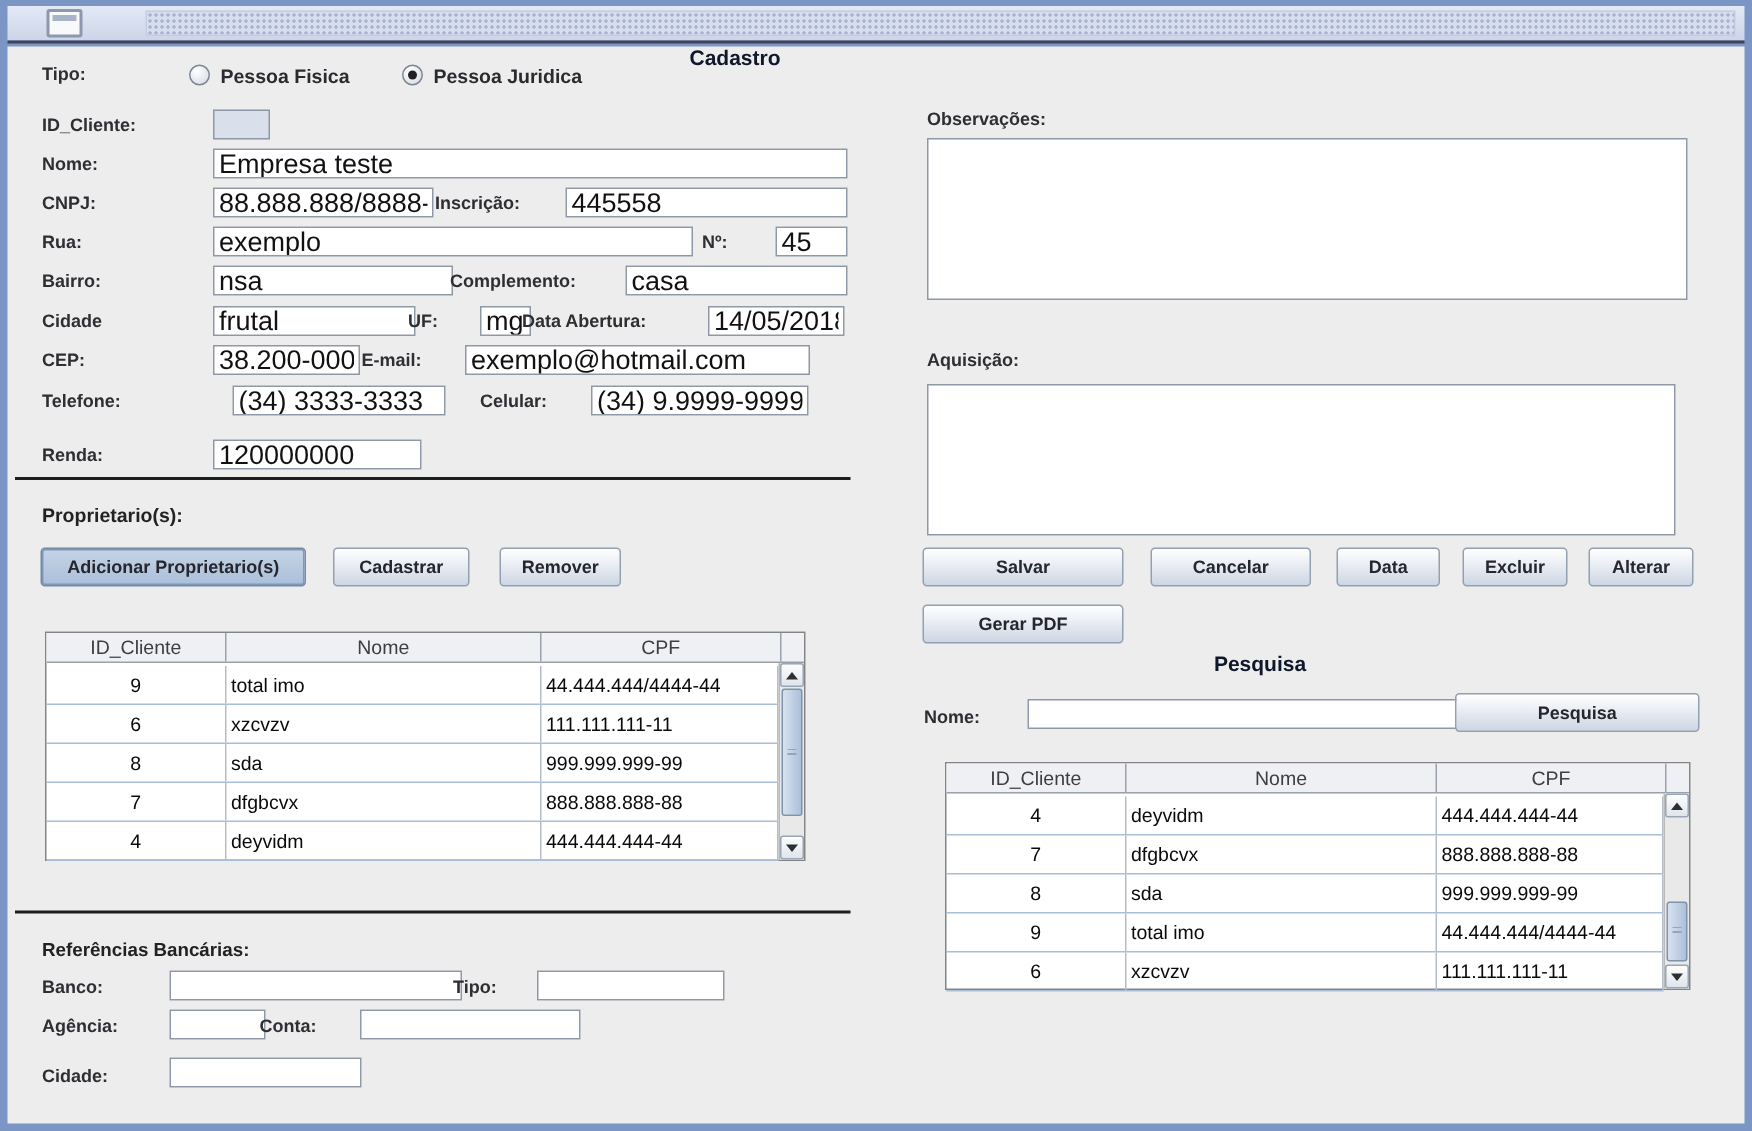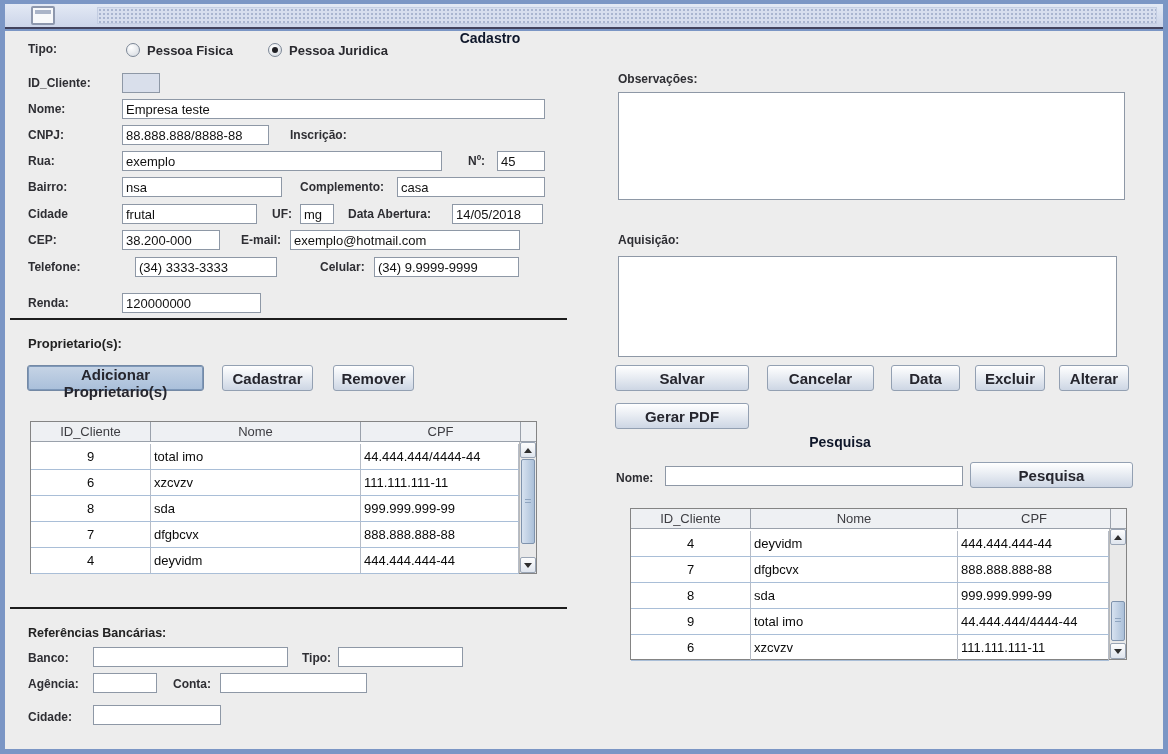--- a/index.html
+++ b/index.html
@@ -17,28 +17,28 @@
     background:#f8f9fb; border:2px solid #8d97ad; border-radius:2px; }
   .tb-icon .bar { position:absolute; left:2px; right:2px; top:2px; height:4px; background:#aab4c8; }
 
   .content { position:absolute; left:5px; top:31px; width:1158px; height:718px; background:#ededed; }
 
   .lbl { position:absolute; font-size:12px; font-weight:bold; color:#2e2e33; white-space:nowrap; }
   .h1  { position:absolute; font-size:14px; font-weight:bold; color:#0f172a; text-align:center; }
   .h2  { position:absolute; font-size:13px; font-weight:bold; color:#222; white-space:nowrap; }
 
   .tf { position:absolute; height:20px; background:#fff; border:1px solid #8e98a6;
-        font-family:"Liberation Sans",sans-serif; font-size:13px; color:#111; padding:0 3px; }
+        font-family:"Liberation Sans",sans-serif; font-size:18px; color:#111; padding:0 3px;margin-left:20px; }
   .tf.disabled { background:#d9dfeb; }
   .ta { position:absolute; background:#fff; border:1px solid #8e98a6; resize:none;
         font-family:"Liberation Sans",sans-serif; font-size:13px; }
 
   .btn { position:absolute; height:26px; border:1px solid #93a0b2; border-radius:3px;
          background:linear-gradient(#ffffff,#e9edf3 45%, #cdd6e4);
-         font-family:"Liberation Sans",sans-serif; font-size:15px; font-weight:bold; color:#26262e;
+         font-family:"Liberation Sans",sans-serif; font-size:12px; font-weight:bold; color:#26262e;
          text-align:center; cursor:default; }
   .btn.focused { background:linear-gradient(#c6d4e6,#a9bfda); box-shadow:inset 0 0 0 1px #7e98b9; border-color:#7489a5; }
 
   .sep { position:absolute; height:2px; background:#1d1d1d; }
 
   .radio { position:absolute; width:14px; height:14px; border-radius:50%;
            border:1px solid #7c8796; background:radial-gradient(circle at 35% 30%, #ffffff, #d3d8df); }
   .radio .dot { position:absolute; left:3px; top:3px; width:6px; height:6px; border-radius:50%; background:#1f1f24; display:none; }
   .radio.sel .dot { display:block; }
   .radio-lbl { position:absolute; font-size:13px; font-weight:bold; color:#2a2a2f; white-space:nowrap; }
@@ -91,20 +91,21 @@
 
   <div class="lbl" style="left:28px;top:76px;">ID_Cliente:</div>
   <input class="tf disabled" style="left: 122px; top: 73px; width: 38px;">
 
   <div class="lbl" style="left:28px;top:102px;">Nome:</div>
   <input class="tf" style="left: 122px; top: 99px; width: 423px;" value="Empresa teste">
 
   <div class="lbl" style="left:28px;top:128px;">CNPJ:</div>
   <input class="tf" style="left: 122px; top: 125px; width: 147px;" value="88.888.888/8888-88">
   <div class="lbl" style="left:290px;top:128px;">Inscrição:</div>
+  <input class="tf" style="left: 357px; top: 125px; width: 188px;" value="445558">
 
   <div class="lbl" style="left:28px;top:154px;">Rua:</div>
   <input class="tf" style="left: 122px; top: 151px; width: 320px;" value="exemplo">
   <div class="lbl" style="left:468px;top:154px;">Nº:</div>
   <input class="tf" style="left: 497px; top: 151px; width: 48px;" value="45">
 
   <div class="lbl" style="left:28px;top:180px;">Bairro:</div>
   <input class="tf" style="left: 122px; top: 177px; width: 160px;" value="nsa">
   <div class="lbl" style="left:300px;top:180px;">Complemento:</div>
   <input class="tf" style="left: 397px; top: 177px; width: 148px;" value="casa">

